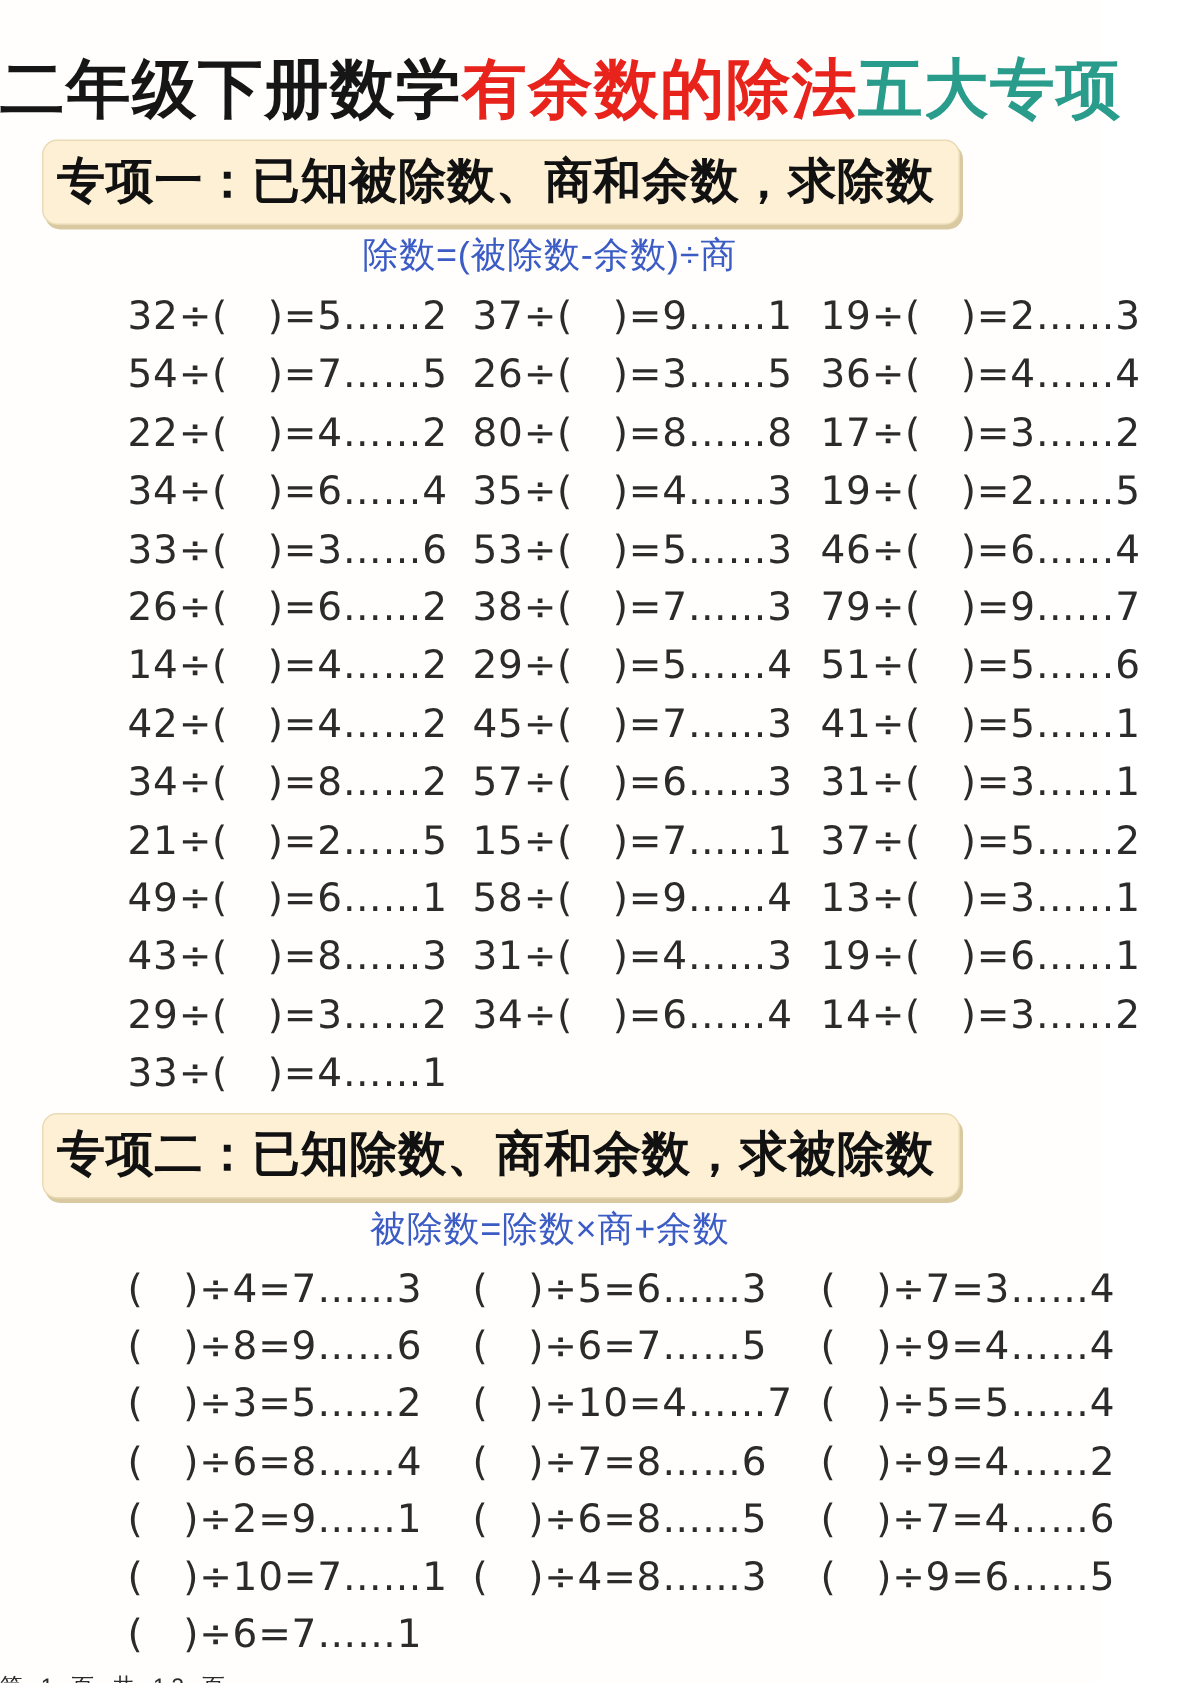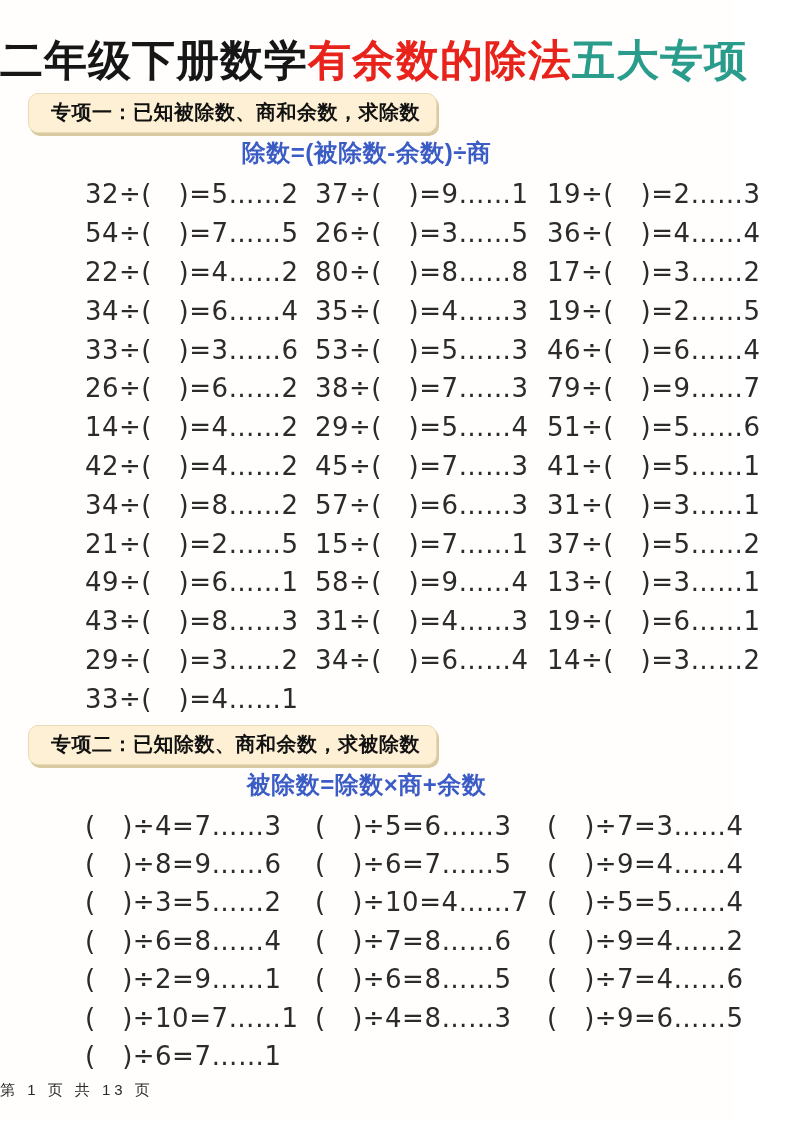--- a/index.html
+++ b/index.html
@@ -33,34 +33,34 @@
   .title .t-red   { color: var(--title-red); }
   .title .t-green { color: var(--title-green); }
   
   .badge {
     display: inline-block;
     margin-left: 28px;
     background: var(--badge-bg);
     border: 1px solid var(--badge-border);
     border-radius: 10px;
     box-shadow: 2px 3px 0 var(--badge-shadow);
-    padding: 5px 16px 6px 22px;
-    font-size: 20px;
+    padding: 5px 16px 6px 9px;
+    font-size: 32px;
     font-weight: bold;
     color: #111;
     letter-spacing: 0.5px;
   }
   .sec1-badge { margin-top: 8px; }
   .sec2-badge { margin-top: 6px; }
   
   .formula {
     text-align: center;
     color: var(--formula-blue);
     font-size: 24px;
-    font-weight: bold;
+    font-weight: normal;
     letter-spacing: 0.5px;
     margin-top: 4px;
     margin-bottom: 4px;
   }
   
   .grid {
     display: grid;
     grid-template-columns: 230px 232px 1fr;
     padding: 2px 30px 0 85px;
   }

